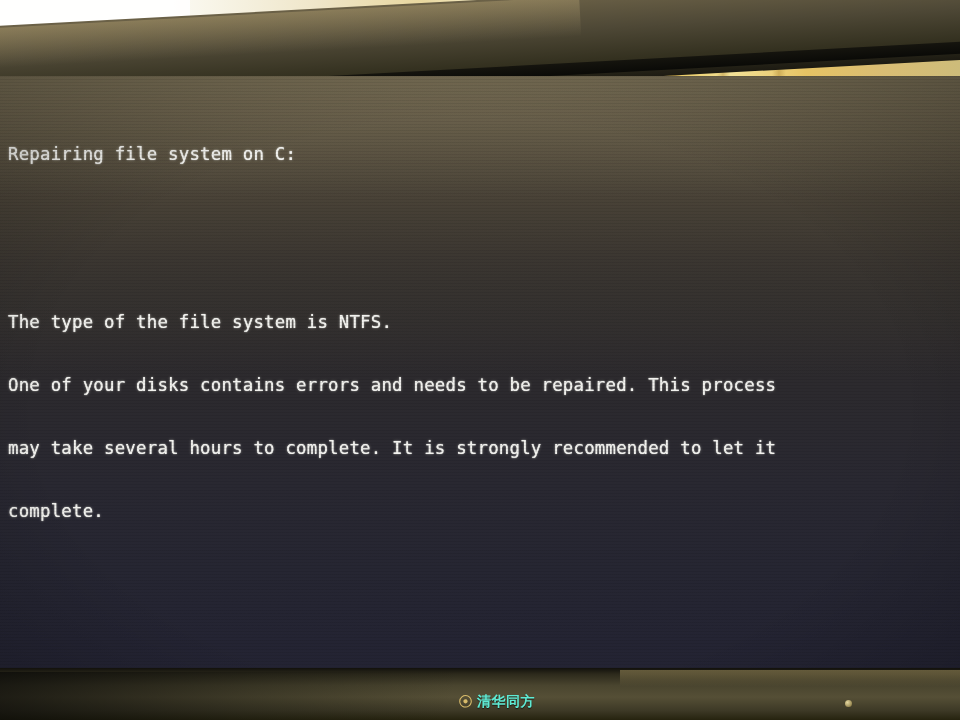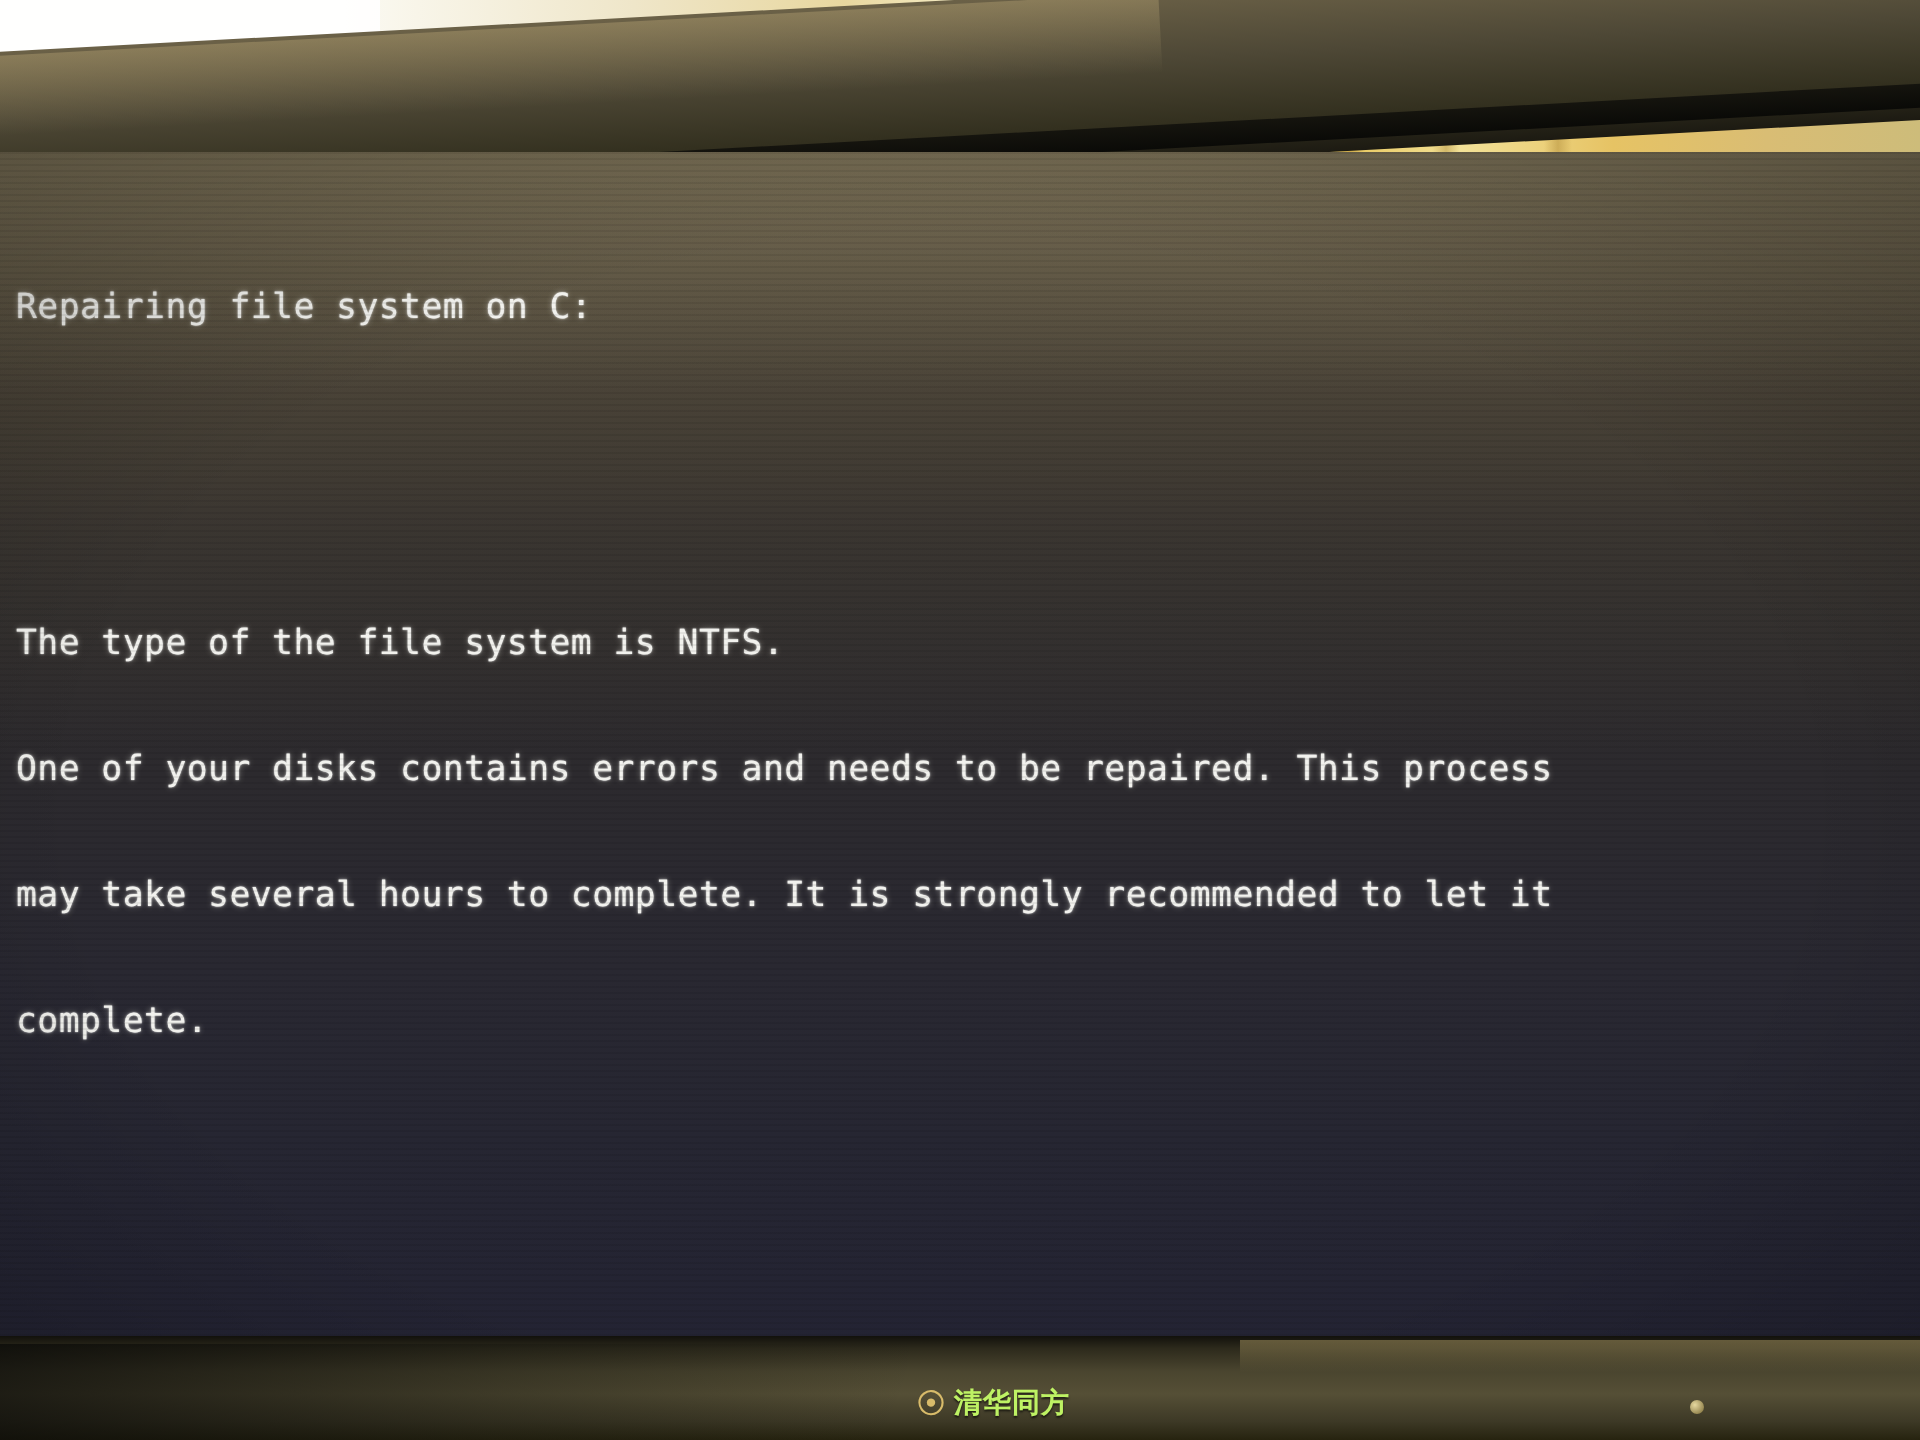--- a/index.html
+++ b/index.html
@@ -71,21 +71,21 @@
         background:linear-gradient(180deg,#12110c 0%,#2d2a1c 12%,#4a452f 34%,
                     #554f36 56%,#3d3926 82%,#26230f 100%);}
   .bezel-bot-shade{position:absolute;left:0;top:672px;width:560px;height:48px;
         background:linear-gradient(110deg,rgba(10,10,8,.75) 0%,rgba(20,20,14,.35) 45%,rgba(20,20,14,0) 80%);}
   .bezel-bot-gloss{position:absolute;left:620px;top:670px;width:340px;height:16px;
         background:linear-gradient(180deg,rgba(190,170,110,.45),rgba(190,170,110,0));}
   .brand{position:absolute;left:458px;top:692px;height:20px;
         display:flex;align-items:center;gap:4px;}
   .brand-mark{width:15px;height:15px;color:#d8bb6a;font-size:15px;line-height:15px;}
   .brand-text{font-family:"DejaVu Sans","Liberation Sans",sans-serif;
-        font-size:14px;font-weight:bold;color:#bef264;letter-spacing:.5px;
+        font-size:14px;font-weight:bold;color:#5eead4;letter-spacing:.5px;
         text-shadow:0 1px 1px rgba(0,0,0,.6);}
   .screw{position:absolute;left:845px;top:700px;width:7px;height:7px;border-radius:50%;
         background:radial-gradient(circle at 35% 35%,#e6d8a0,#7a6a34);}
 </style>
 </head>
 <body>
 
 <div id="photo">
 
   <div class="room-base"></div>

